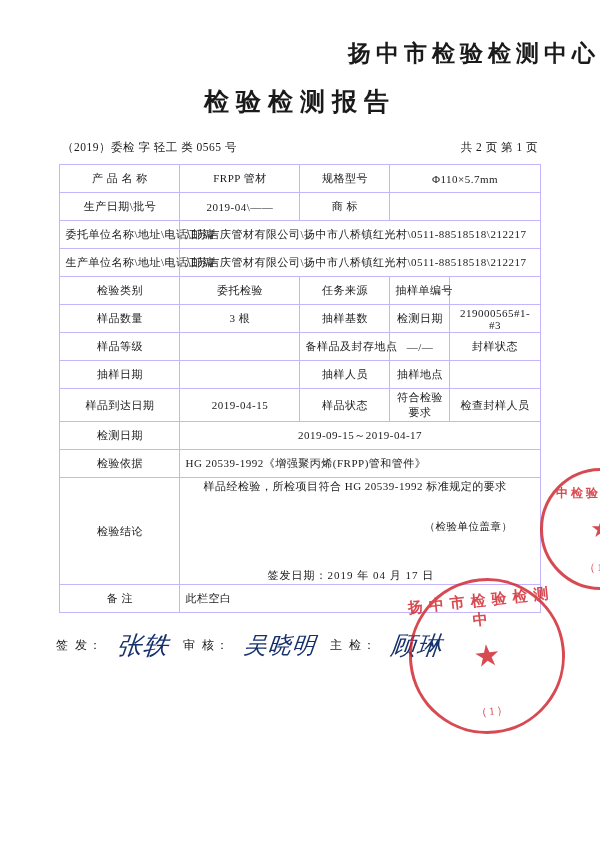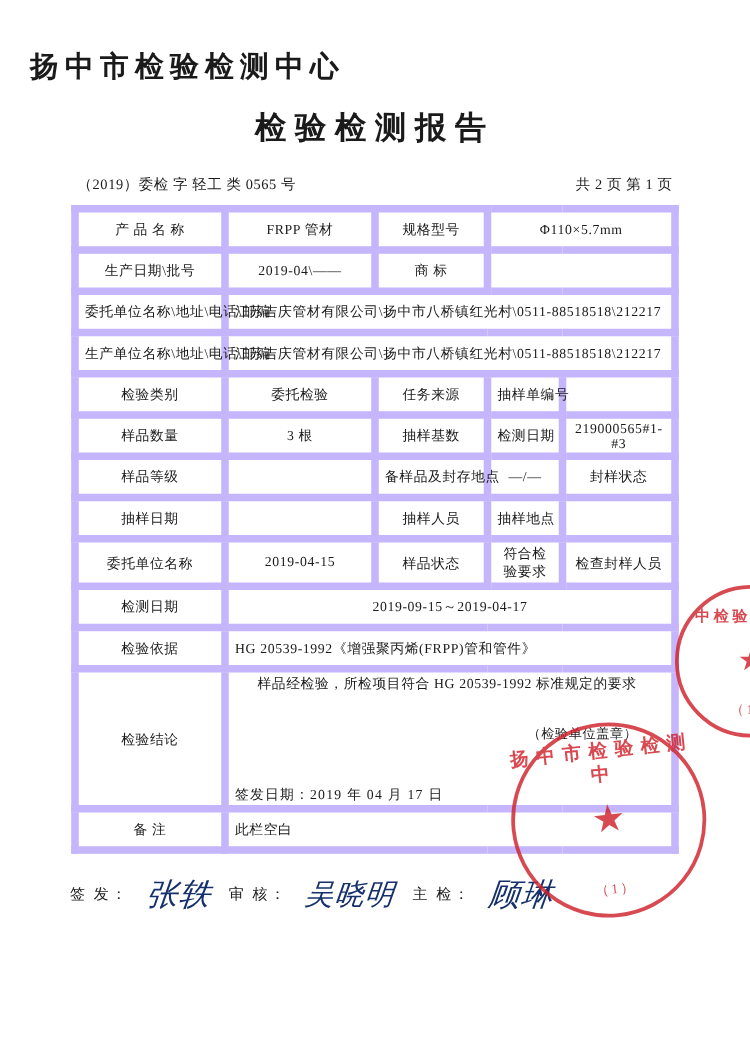--- a/index.html
+++ b/index.html
@@ -16,21 +16,21 @@
     overflow: hidden;
   }
   .page {
     position: relative;
     width: 600px;
     height: 849px;
     box-sizing: border-box;
     padding: 0;
   }
   .title-main {
-    text-align: left;
+    text-align: right;
     font-size: 23px;
     letter-spacing: 5px;
     font-weight: 700;
     margin-top: 38px;
     font-family: "DejaVu Serif", "Liberation Serif", serif;
     padding-left: 24px;
   }
   .title-sub {
     text-align: center;
     font-size: 25px;
@@ -50,21 +50,21 @@
   .meta-left { white-space: nowrap; }
   .meta-right { white-space: nowrap; }
 
   table.report {
     border-collapse: collapse;
     width: 480px;
     margin: 9px auto 0 auto;
     table-layout: fixed;
   }
   table.report td {
-    border: 6px solid #c4b5fd;
+    border: 1px solid #c4b5fd;
     height: 25px;
     font-size: 11px;
     padding: 1px 5px;
     vertical-align: middle;
     letter-spacing: 0.5px;
   }
   td.lbl {
     text-align: center;
     letter-spacing: 3px;
     white-space: nowrap;
@@ -89,21 +89,21 @@
     height: 52px;
   }
   td.taller {
     height: 96px;
   }
   .concl-text {
     padding-left: 18px;
     font-size: 11px;
   }
   .sign-line {
-    text-align: left;
+    text-align: center;
     font-size: 11px;
     padding-right: 18px;
     margin-top: 34px;
     letter-spacing: 1px;
   }
   .stamp-note {
     text-align: right;
     font-size: 10.5px;
     padding-right: 22px;
     margin-top: 26px;
@@ -245,21 +245,21 @@
         <td class="lbl-tight">封样状态</td>
       </tr>
       <tr>
         <td class="lbl">抽样日期</td>
         <td class="val"></td>
         <td class="lbl-tight">抽样人员</td>
         <td class="lbl-tight">抽样地点</td>
         <td class="val"></td>
       </tr>
       <tr>
-        <td class="lbl-tight">委托单位名称</td>
+        <td class="lbl-tight">样品到达日期</td>
         <td class="val">2019-04-15</td>
         <td class="lbl-tight">样品状态</td>
         <td class="val">符合检验要求</td>
         <td class="lbl-tight">检查封样人员</td>
       </tr>
       <tr>
         <td class="lbl">检测日期</td>
         <td class="val" colspan="4">2019-09-15～2019-04-17</td>
       </tr>
       <tr>

